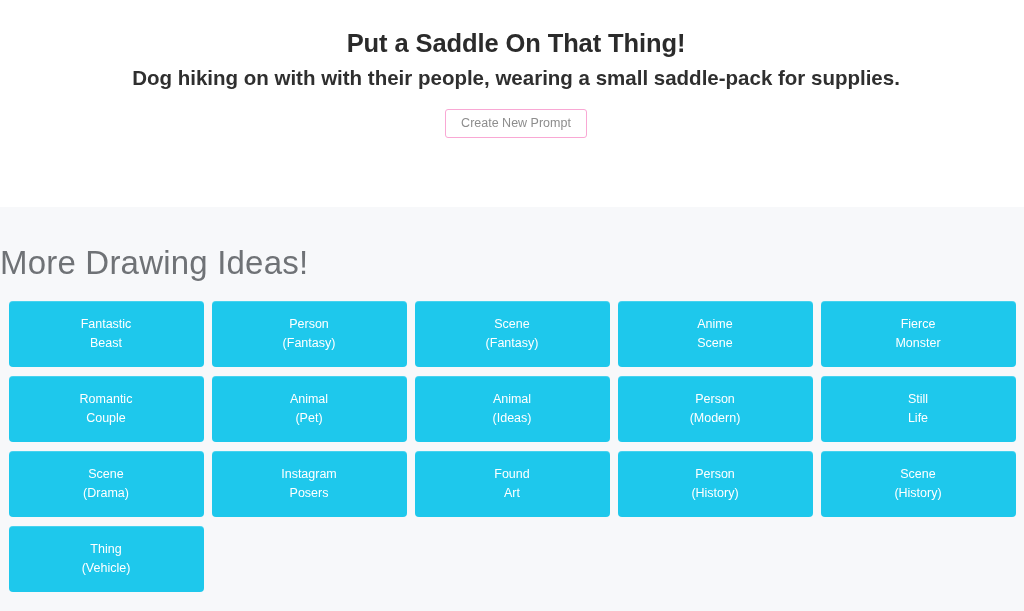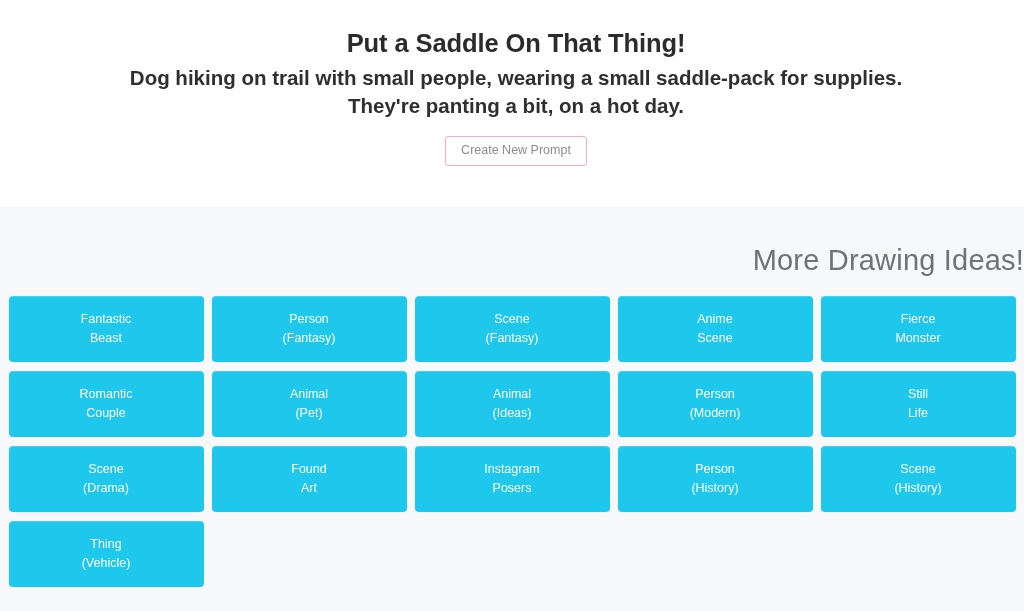--- a/index.html
+++ b/index.html
@@ -68,22 +68,22 @@
   }
 
   
   .ideas {
     background: #f7f8fa;
     height: 404px;
     padding-top: 36px;
   }
 
   .ideas-title {
-    text-align: right;
-    font-size: 29px;
+    text-align: left;
+    font-size: 33px;
     font-weight: normal;
     color: #6f7276;
     margin: 0;
     line-height: 1.2;
     letter-spacing: 0.2px;
   }
 
   .ideas-hint {
     text-align: center;
     font-size: 12.5px;
@@ -123,22 +123,21 @@
 </style>
 </head>
 <body>
 
 <div id="page">
 
   <section class="hero">
     <h1 class="hero-title">Put a Saddle On That Thing!</h1>
 
     <div class="hero-sub">
-      <span class="line">Dog hiking on trail with small people, wearing a small saddle-pack for supplies.</span>
-      <span class="line">They're panting a bit, on a hot day.</span>
+      <span class="line">Dog hiking on with with their people, wearing a small saddle-pack for supplies.</span>
     </div>
 
     <div class="new-prompt-wrap">
       <button class="new-prompt-btn" type="button">Create New Prompt</button>
     </div>
   </section>
 
   <section class="ideas">
     <h2 class="ideas-title">More Drawing Ideas!</h2>
 
@@ -181,28 +180,28 @@
         </button>
         <button type="button" class="idea-btn">
           <span class="l1">Still</span>
           <span class="l2">Life</span>
         </button>
         <button type="button" class="idea-btn">
           <span class="l1">Scene</span>
           <span class="l2">(Drama)</span>
         </button>
         <button type="button" class="idea-btn">
+          <span class="l1">Instagram</span>
+          <span class="l2">Posers</span>
+        </button>
+        <button type="button" class="idea-btn">
           <span class="l1">Found</span>
           <span class="l2">Art</span>
         </button>
         <button type="button" class="idea-btn">
-          <span class="l1">Instagram</span>
-          <span class="l2">Posers</span>
-        </button>
-        <button type="button" class="idea-btn">
           <span class="l1">Person</span>
           <span class="l2">(History)</span>
         </button>
         <button type="button" class="idea-btn">
           <span class="l1">Scene</span>
           <span class="l2">(History)</span>
         </button>
         <button type="button" class="idea-btn">
           <span class="l1">Thing</span>
           <span class="l2">(Vehicle)</span>

